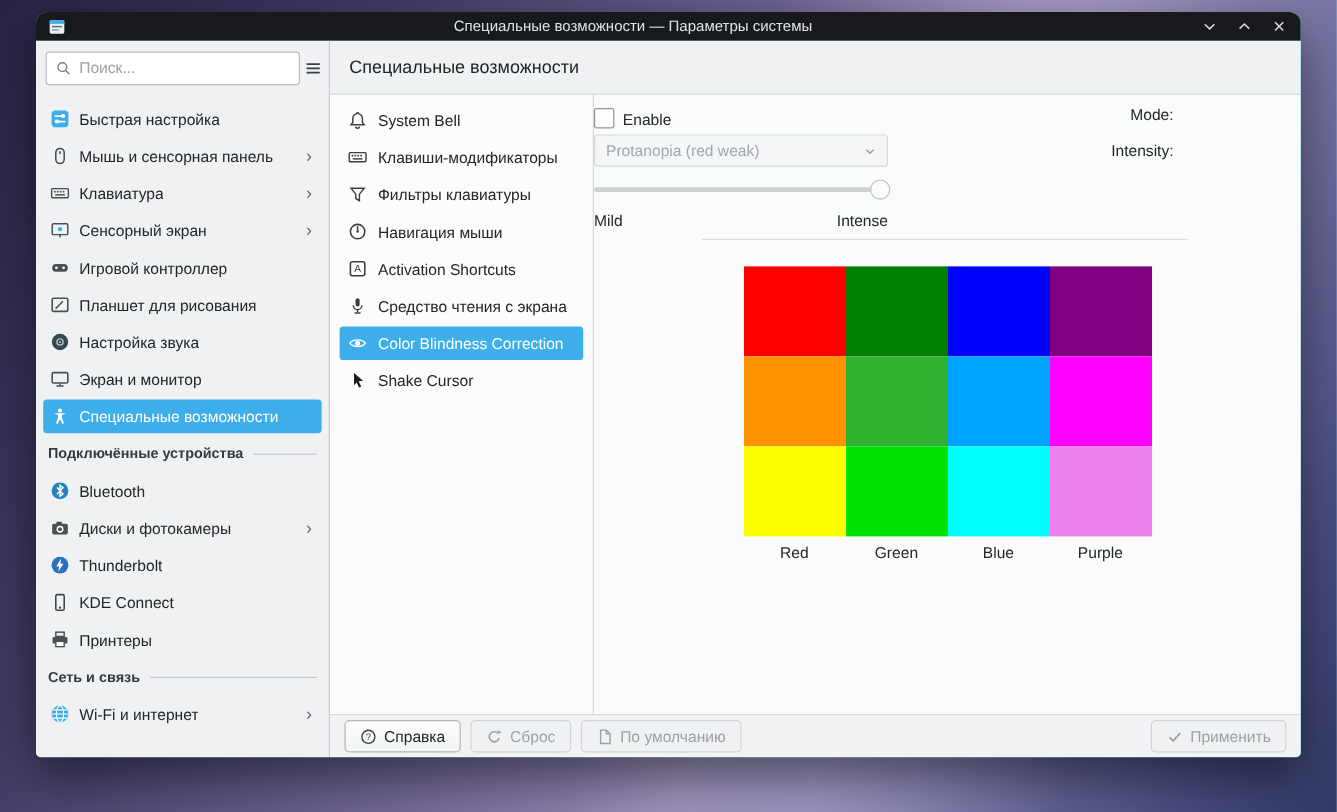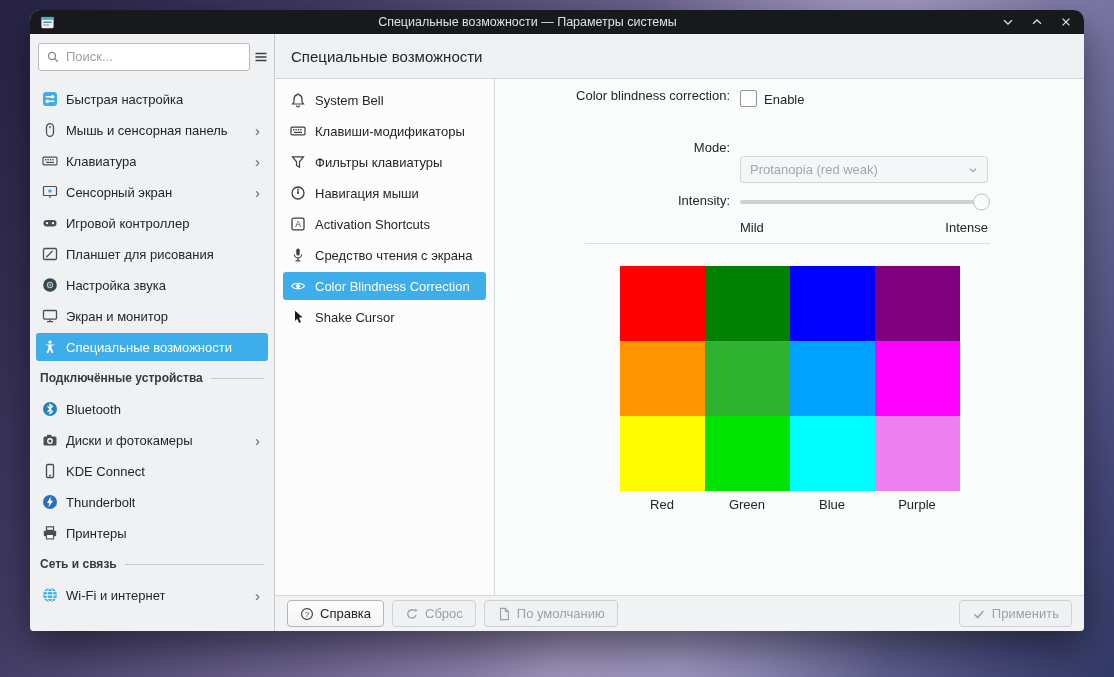--- a/index.html
+++ b/index.html
@@ -59,21 +59,21 @@
     border-radius:3px; font-size:13px; color:#232629; margin-bottom:3px; cursor:default; }
   .sub-item.selected { background:#3daee9; color:#ffffff; }
   .panel { flex:1; background:#fafbfb; padding-top:4px; min-width:0; }
   .form { display:grid; grid-template-columns:245px 1fr; row-gap:5px; padding-right:96px; align-items:center; }
   .f-label { font-size:13px; color:#232629; text-align:right; padding-right:10px; }
   .f-control { display:flex; align-items:flex-end; gap:7px; min-height:24px; }
   .checkbox { width:17px; height:17px; background:#fdfdfd; border:1px solid #8f9498; border-radius:2px; }
   .cb-label { font-size:13px; color:#232629; }
   .combobox { width:100%; height:27px; display:flex; align-items:center; justify-content:space-between;
     padding:0 7px 0 9px; background:#f5f6f7; border:1px solid #d4d7d9; border-radius:3px;
-    font-size:13px; color:#a2a7ab;margin-top:44px; }
+    font-size:13px; color:#a2a7ab; }
   .slider { position:relative; width:100%; height:20px; }
   .slider-groove { position:absolute; left:0; right:2px; top:50%; height:4px; transform:translateY(-50%);
     background:#ced2d4; border-radius:2px; }
   .slider-handle { position:absolute; right:-2px; top:50%; width:17px; height:17px; transform:translateY(-50%);
     background:#fbfcfc; border:1px solid #bcc0c3; border-radius:50%; }
   .slider-labels { justify-content:space-between; font-size:13px; color:#232629; min-height:18px; }
   .sep { border:none; border-top:1px solid #dcdee0; margin:8px 94px 0 90px; }
   .color-grid { width:340px; margin:22px auto 0; display:grid; grid-template-columns:repeat(4,1fr); grid-auto-rows:75px; }
   .grid-labels { width:340px; margin:6px auto 0; display:grid; grid-template-columns:repeat(4,1fr);
     text-align:center; font-size:13px; color:#232629; }
@@ -265,34 +265,34 @@
                   <circle cx="8" cy="9" r="2.9" fill="#fff"></circle>
                   <circle cx="8" cy="9" r="1.6" fill="#4a4f54"></circle>
                 </svg>
               </span>
               <span class="side-label">Диски и фотокамеры</span>
               <span class="chev">›</span>
             </div>
             <div class="side-item">
               <span class="icon">
                 <svg viewBox="0 0 16 16">
+                  <circle cx="8" cy="8" r="7" fill="#2c6fbb"></circle>
+                  <path d="M8.8 2.5 L5 9 H7.4 L6.4 13.5 L11 6.8 H8.5 Z" fill="#fff"></path>
+                </svg>
+              </span>
+              <span class="side-label">Thunderbolt</span>
+            </div>
+            <div class="side-item">
+              <span class="icon">
+                <svg viewBox="0 0 16 16">
                   <rect x="4.5" y="1.5" width="7" height="13" rx="1.2" fill="none" stroke="#43484d" stroke-width="1.3"></rect>
                   <circle cx="8" cy="12.4" r=".9" fill="#43484d"></circle>
                 </svg>
               </span>
               <span class="side-label">KDE Connect</span>
-            </div>
-            <div class="side-item">
-              <span class="icon">
-                <svg viewBox="0 0 16 16">
-                  <circle cx="8" cy="8" r="7" fill="#2c6fbb"></circle>
-                  <path d="M8.8 2.5 L5 9 H7.4 L6.4 13.5 L11 6.8 H8.5 Z" fill="#fff"></path>
-                </svg>
-              </span>
-              <span class="side-label">Thunderbolt</span>
             </div>
             <div class="side-item">
               <span class="icon">
                 <svg viewBox="0 0 16 16">
                   <rect x="4.5" y="1.8" width="7" height="3.6" fill="none" stroke="#4a4f54" stroke-width="1.2"></rect>
                   <rect x="1.8" y="5.8" width="12.4" height="5.4" rx="1" fill="#4a4f54"></rect>
                   <rect x="4.5" y="9.5" width="7" height="4.4" fill="#fff" stroke="#4a4f54" stroke-width="1.1"></rect>
                 </svg>
               </span>
               <span class="side-label">Принтеры</span>
@@ -396,21 +396,20 @@
                   <svg viewBox="0 0 16 16">
                     <path d="M5 1.8 L12.5 8.3 L8.9 8.8 L11 13 L9.2 13.9 L7.2 9.7 L5 12 Z" fill="#1a1d20"></path>
                   </svg>
                 </span>
                 <span class="sub-label">Shake Cursor</span>
               </div>
             </nav>
 
           <div class="panel">
             <div class="form">
-              <label class="f-label">Color blindness correction:</label>
               <div class="f-control">
                 <span class="checkbox"></span>
                 <span class="cb-label">Enable</span>
               </div>
 
               <label class="f-label">Mode:</label>
               <div class="f-control">
                 <div class="combobox">
                   <span>Protanopia (red weak)</span>
                   <span class="icon sm">

